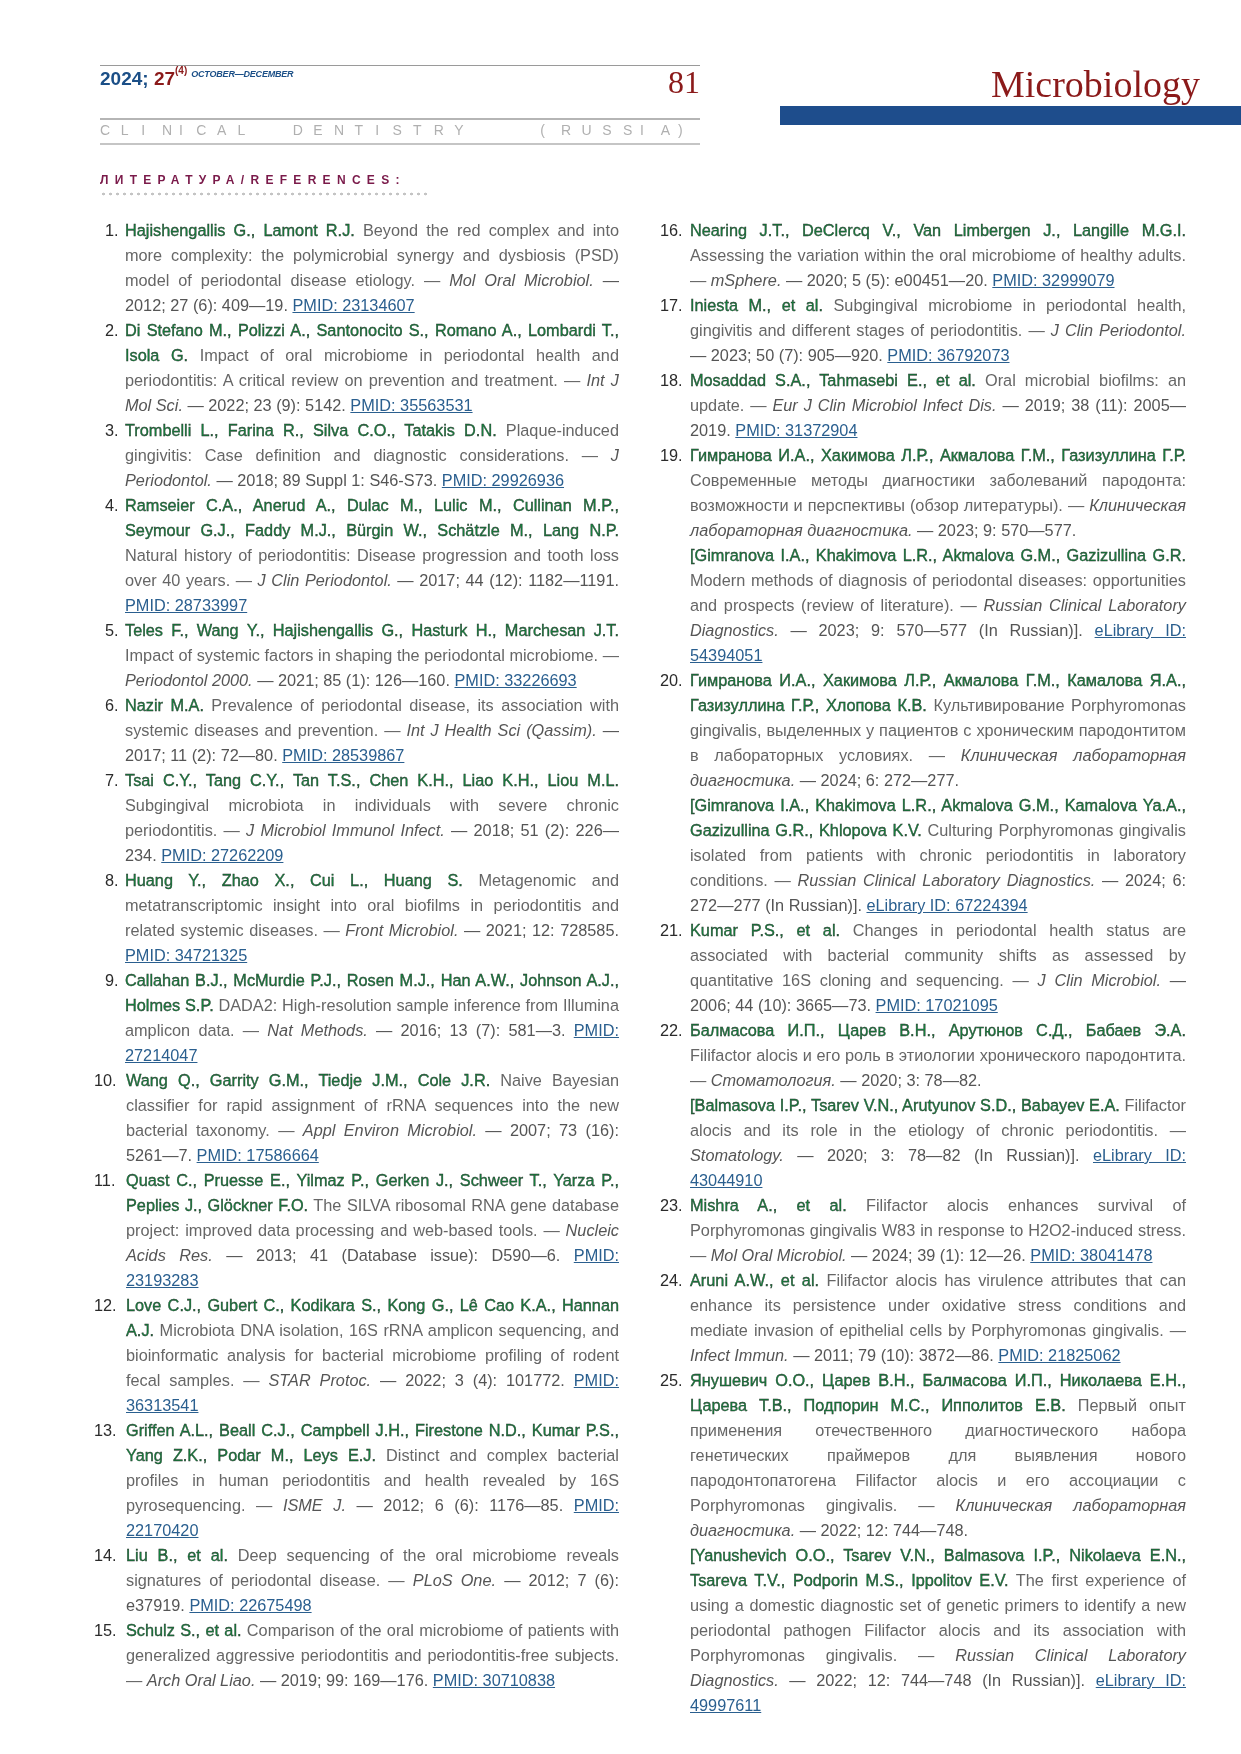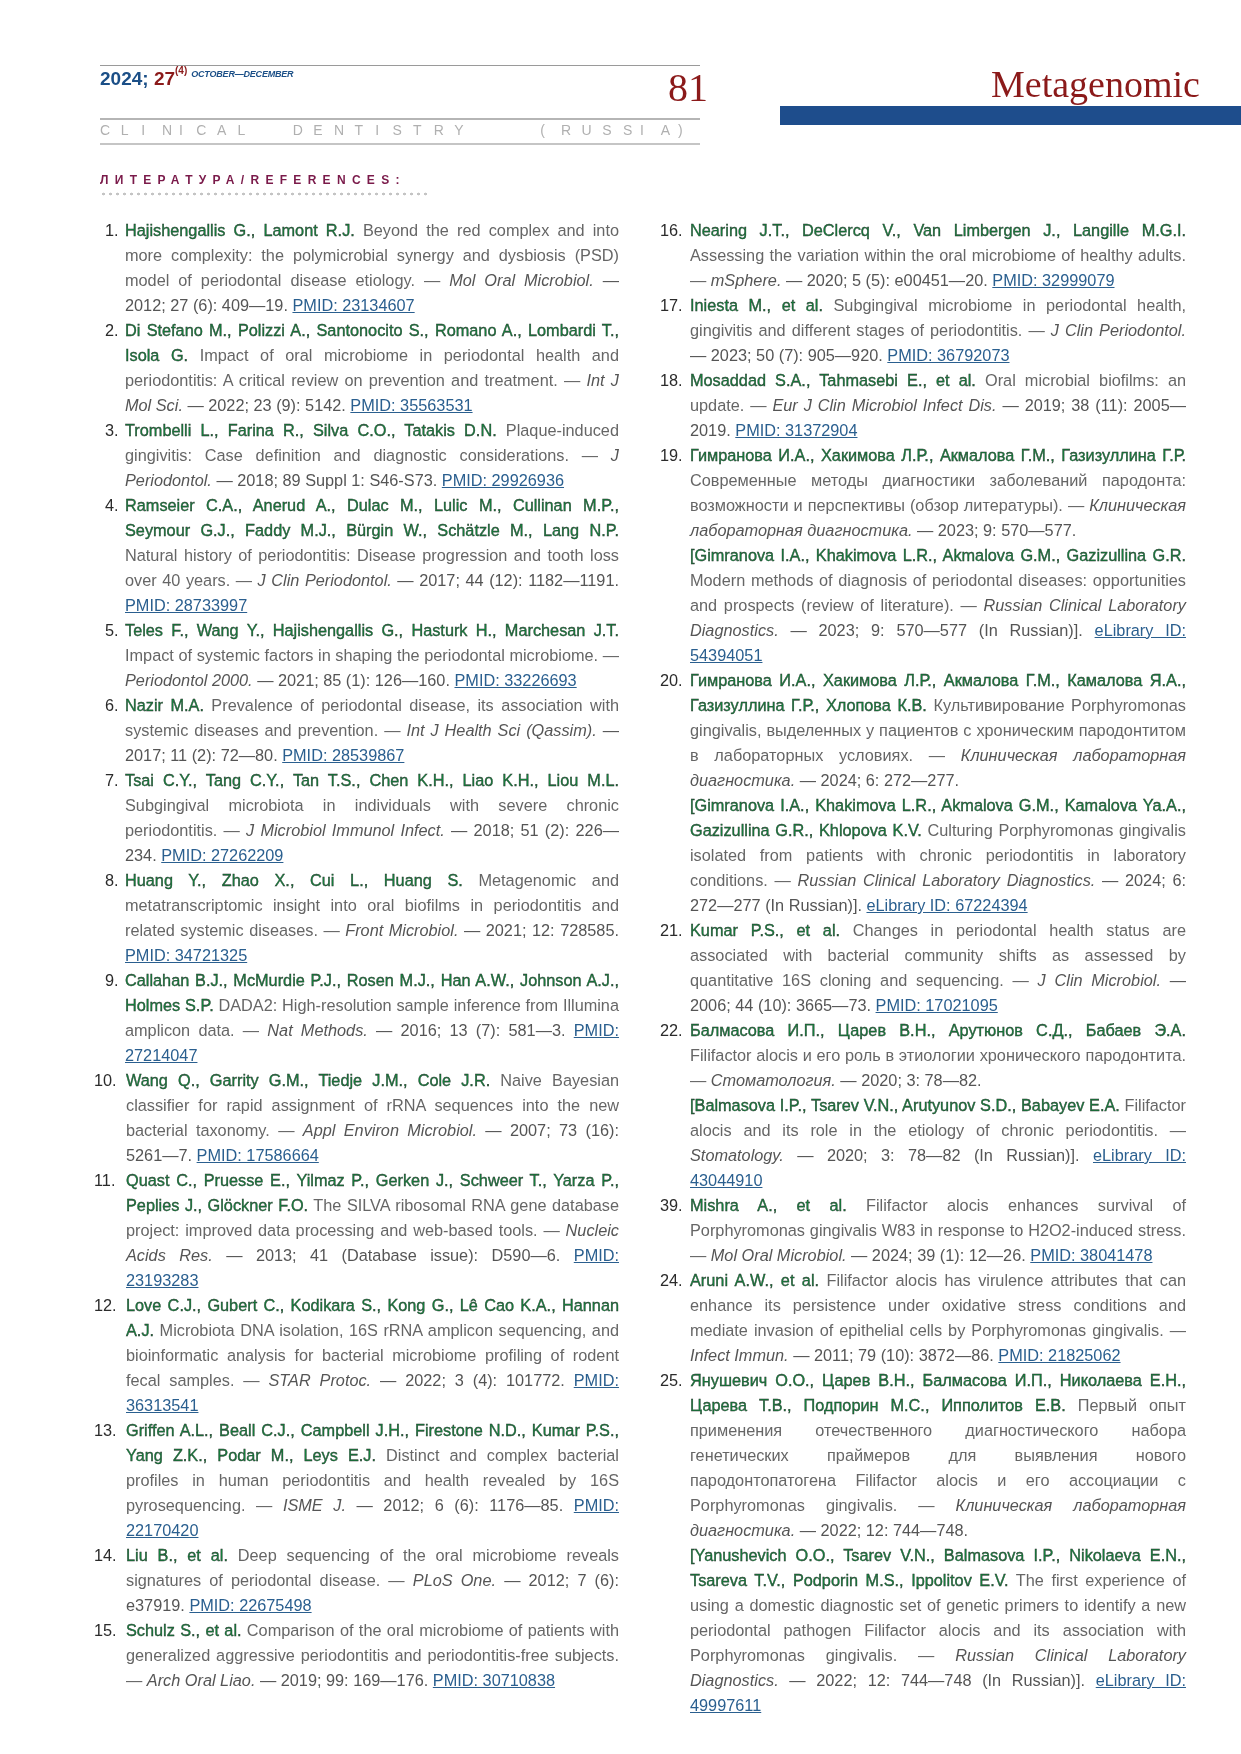--- a/index.html
+++ b/index.html
@@ -2,21 +2,21 @@
 <html><head>
 <meta charset="utf-8">
 <style>
   html, body { margin:0; padding:0; background:#fff; }
   body { width:1241px; height:1754px; position:relative; overflow:hidden; font-family:"Liberation Sans", sans-serif; color:#4a4a4a; }
   .hdr-rule { position:absolute; height:1px; background:#9a9a9a; }
   .issue { position:absolute; left:100px; top:68px; font-family:"Liberation Sans", sans-serif; font-weight:bold; font-size:19px; color:#1b4f87; white-space:nowrap; }
   .issue .vol { color:#8b1a1a; }
   .issue sup { font-size:10px; color:#8b1a1a; position:relative; top:-4px; }
   .issue .months { font-size:9px; font-style:italic; color:#1b4f87; font-weight:bold; margin-left:4px; vertical-align:8px; letter-spacing:-0.2px; }
-  .pagenum { position:absolute; left:668px; top:64px; font-family:"Liberation Serif", serif; font-size:40px; color:#8b1a1a; }
+  .pagenum { position:absolute; left:668px; top:64px; font-family:"Liberation Serif", serif; font-size:32px; color:#8b1a1a; }
   .section-title { position:absolute; left:991px; top:62px; font-family:"Liberation Serif", serif; font-size:38px; color:#8b1a1a; z-index:2; }
   .blue-bar { position:absolute; left:780px; top:106px; width:461px; height:19px; background:#1e4d8c; }
   .journal-name { position:absolute; left:100px; top:122px; width:600px; font-size:14px; color:#b0b0b0; letter-spacing:0; white-space:nowrap; font-weight:300; }
   .journal-name span { display:inline-block; }
   .refs-head { position:absolute; left:100px; top:173px; font-size:12px; font-weight:bold; color:#7a1a4a; letter-spacing:6.3px; white-space:nowrap; }
   .dots { position:absolute; left:100px; top:192px; width:330px; height:4px; background-image:radial-gradient(circle, #c4c4c4 1.3px, transparent 1.6px); background-size:7px 4px; }
   .col { position:absolute; top:218px; font-size:16.3px; line-height:25px; font-family:"Liberation Sans", sans-serif; }
   .col-left { left:101px; width:518px; }
   .col-right { left:652px; width:526px;margin-left:8px; }
   .ref { position:relative; padding-left:24px; text-align:justify; hyphens:manual; }
@@ -63,21 +63,21 @@
     <span style="position: absolute; left: 440.32px;">(</span>
     <span style="position: absolute; left: 460.96px;">R</span>
     <span style="position: absolute; left: 481.6px;">U</span>
     <span style="position: absolute; left: 502.24px;">S</span>
     <span style="position: absolute; left: 522.88px;">S</span>
     <span style="position: absolute; left: 540.08px;">I</span>
     <span style="position: absolute; left: 560.72px;">A</span>
     <span style="position: absolute; left: 577.92px;">)</span>
   </div>
 <div class="hdr-rule" style="left:100px;top:143px;width:600px;height:2px;background:#c5c5c5;"></div>
-<div class="section-title">Metagenomic</div>
+<div class="section-title">Microbiology</div>
 <div class="blue-bar"></div>
 
 <div class="refs-head">ЛИТЕРАТУРА/REFERENCES:</div>
 <div class="dots"></div>
 
 <div class="col col-left" id="col-left">
     <div class="ref"><span class="num">1.</span><span class="auth">Hajishengallis G., Lamont R.J.</span><span class="title"> Beyond the red complex and into more complexity: the polymicrobial synergy and dysbiosis (PSD) model of periodontal disease etiology. — </span><span class="jrnl">Mol Oral Microbiol.</span><span class="cite"> — 2012; 27 (6): 409—19. </span><a class="link">PMID: 23134607</a></div>
     <div class="ref"><span class="num">2.</span><span class="auth">Di Stefano M., Polizzi A., Santonocito S., Romano A., Lombardi T., Isola G.</span><span class="title"> Impact of oral microbiome in periodontal health and periodontitis: A critical review on prevention and treatment. — </span><span class="jrnl">Int J Mol Sci.</span><span class="cite"> — 2022; 23 (9): 5142. </span><a class="link">PMID: 35563531</a></div>
     <div class="ref"><span class="num">3.</span><span class="auth">Trombelli L., Farina R., Silva C.O., Tatakis D.N.</span><span class="title"> Plaque-induced gingivitis: Case definition and diagnostic considerations. — </span><span class="jrnl">J Periodontol.</span><span class="cite"> — 2018; 89 Suppl 1: S46-S73. </span><a class="link">PMID: 29926936</a></div>
     <div class="ref"><span class="num">4.</span><span class="auth">Ramseier C.A., Anerud A., Dulac M., Lulic M., Cullinan M.P., Seymour G.J., Faddy M.J., Bürgin W., Schätzle M., Lang N.P.</span><span class="title"> Natural history of periodontitis: Disease progression and tooth loss over 40 years. — </span><span class="jrnl">J Clin Periodontol.</span><span class="cite"> — 2017; 44 (12): 1182—1191. </span><a class="link">PMID: 28733997</a></div>
@@ -94,16 +94,16 @@
     <div class="ref two"><span class="num">15.</span><span class="auth">Schulz S., et al.</span><span class="title"> Comparison of the oral microbiome of patients with generalized aggressive periodontitis and periodontitis-free subjects. — </span><span class="jrnl">Arch Oral Liao.</span><span class="cite"> — 2019; 99: 169—176. </span><a class="link">PMID: 30710838</a></div>
   </div>
 <div class="col col-right" id="col-right">
     <div class="ref two"><span class="num">16.</span><span class="auth">Nearing J.T., DeClercq V., Van Limbergen J., Langille M.G.I.</span><span class="title"> Assessing the variation within the oral microbiome of healthy adults. — </span><span class="jrnl">mSphere.</span><span class="cite"> — 2020; 5 (5): e00451—20. </span><a class="link">PMID: 32999079</a></div>
     <div class="ref two"><span class="num">17.</span><span class="auth">Iniesta M., et al.</span><span class="title"> Subgingival microbiome in periodontal health, gingivitis and different stages of periodontitis. — </span><span class="jrnl">J Clin Periodontol.</span><span class="cite"> — 2023; 50 (7): 905—920. </span><a class="link">PMID: 36792073</a></div>
     <div class="ref two"><span class="num">18.</span><span class="auth">Mosaddad S.A., Tahmasebi E., et al.</span><span class="title"> Oral microbial biofilms: an update. — </span><span class="jrnl">Eur J Clin Microbiol Infect Dis.</span><span class="cite"> — 2019; 38 (11): 2005—2019. </span><a class="link">PMID: 31372904</a></div>
     <div class="ref two"><span class="num">19.</span><span class="auth">Гимранова И.А., Хакимова Л.Р., Акмалова Г.М., Газизуллина Г.Р.</span><span class="title"> Современные методы диагностики заболеваний пародонта: возможности и перспективы (обзор литературы). — </span><span class="jrnl">Клиническая лабораторная диагностика.</span><span class="cite"> — 2023; 9: 570—577.</span><span class="sub"><span class="auth">[Gimranova I.A., Khakimova L.R., Akmalova G.M., Gazizullina G.R.</span><span class="title"> Modern methods of diagnosis of periodontal diseases: opportunities and prospects (review of literature). — </span><span class="jrnl">Russian Clinical Laboratory Diagnostics.</span><span class="cite"> — 2023; 9: 570—577 (In Russian)]. </span><a class="link">eLibrary ID: 54394051</a></span></div>
     <div class="ref two"><span class="num">20.</span><span class="auth">Гимранова И.А., Хакимова Л.Р., Акмалова Г.М., Камалова Я.А., Газизуллина Г.Р., Хлопова К.В.</span><span class="title"> Культивирование Porphyromonas gingivalis, выделенных у пациентов с хроническим пародонтитом в лабораторных условиях. — </span><span class="jrnl">Клиническая лабораторная диагностика.</span><span class="cite"> — 2024; 6: 272—277.</span><span class="sub"><span class="auth">[Gimranova I.A., Khakimova L.R., Akmalova G.M., Kamalova Ya.A., Gazizullina G.R., Khlopova K.V.</span><span class="title"> Culturing Porphyromonas gingivalis isolated from patients with chronic periodontitis in laboratory conditions. — </span><span class="jrnl">Russian Clinical Laboratory Diagnostics.</span><span class="cite"> — 2024; 6: 272—277 (In Russian)]. </span><a class="link">eLibrary ID: 67224394</a></span></div>
     <div class="ref two"><span class="num">21.</span><span class="auth">Kumar P.S., et al.</span><span class="title"> Changes in periodontal health status are associated with bacterial community shifts as assessed by quantitative 16S cloning and sequencing. — </span><span class="jrnl">J Clin Microbiol.</span><span class="cite"> — 2006; 44 (10): 3665—73. </span><a class="link">PMID: 17021095</a></div>
     <div class="ref two"><span class="num">22.</span><span class="auth">Балмасова И.П., Царев В.Н., Арутюнов С.Д., Бабаев Э.А.</span><span class="title"> Filifactor alocis и его роль в этиологии хронического пародонтита. — </span><span class="jrnl">Стоматология.</span><span class="cite"> — 2020; 3: 78—82.</span><span class="sub"><span class="auth">[Balmasova I.P., Tsarev V.N., Arutyunov S.D., Babayev E.A.</span><span class="title"> Filifactor alocis and its role in the etiology of chronic periodontitis. — </span><span class="jrnl">Stomatology.</span><span class="cite"> — 2020; 3: 78—82 (In Russian)]. </span><a class="link">eLibrary ID: 43044910</a></span></div>
-    <div class="ref two"><span class="num">39.</span><span class="auth">Mishra A., et al.</span><span class="title"> Filifactor alocis enhances survival of Porphyromonas gingivalis W83 in response to H2O2-induced stress. — </span><span class="jrnl">Mol Oral Microbiol.</span><span class="cite"> — 2024; 39 (1): 12—26. </span><a class="link">PMID: 38041478</a></div>
+    <div class="ref two"><span class="num">23.</span><span class="auth">Mishra A., et al.</span><span class="title"> Filifactor alocis enhances survival of Porphyromonas gingivalis W83 in response to H2O2-induced stress. — </span><span class="jrnl">Mol Oral Microbiol.</span><span class="cite"> — 2024; 39 (1): 12—26. </span><a class="link">PMID: 38041478</a></div>
     <div class="ref two"><span class="num">24.</span><span class="auth">Aruni A.W., et al.</span><span class="title"> Filifactor alocis has virulence attributes that can enhance its persistence under oxidative stress conditions and mediate invasion of epithelial cells by Porphyromonas gingivalis. — </span><span class="jrnl">Infect Immun.</span><span class="cite"> — 2011; 79 (10): 3872—86. </span><a class="link">PMID: 21825062</a></div>
     <div class="ref two"><span class="num">25.</span><span class="auth">Янушевич О.О., Царев В.Н., Балмасова И.П., Николаева Е.Н., Царева Т.В., Подпорин М.С., Ипполитов Е.В.</span><span class="title"> Первый опыт применения отечественного диагностического набора генетических праймеров для выявления нового пародонтопатогена Filifactor alocis и его ассоциации с Porphyromonas gingivalis. — </span><span class="jrnl">Клиническая лабораторная диагностика.</span><span class="cite"> — 2022; 12: 744—748.</span><span class="sub"><span class="auth">[Yanushevich O.O., Tsarev V.N., Balmasova I.P., Nikolaeva E.N., Tsareva T.V., Podporin M.S., Ippolitov E.V.</span><span class="title"> The first experience of using a domestic diagnostic set of genetic primers to identify a new periodontal pathogen Filifactor alocis and its association with Porphyromonas gingivalis. — </span><span class="jrnl">Russian Clinical Laboratory Diagnostics.</span><span class="cite"> — 2022; 12: 744—748 (In Russian)]. </span><a class="link">eLibrary ID: 49997611</a></span></div>
   </div>
 
 </body></html>

